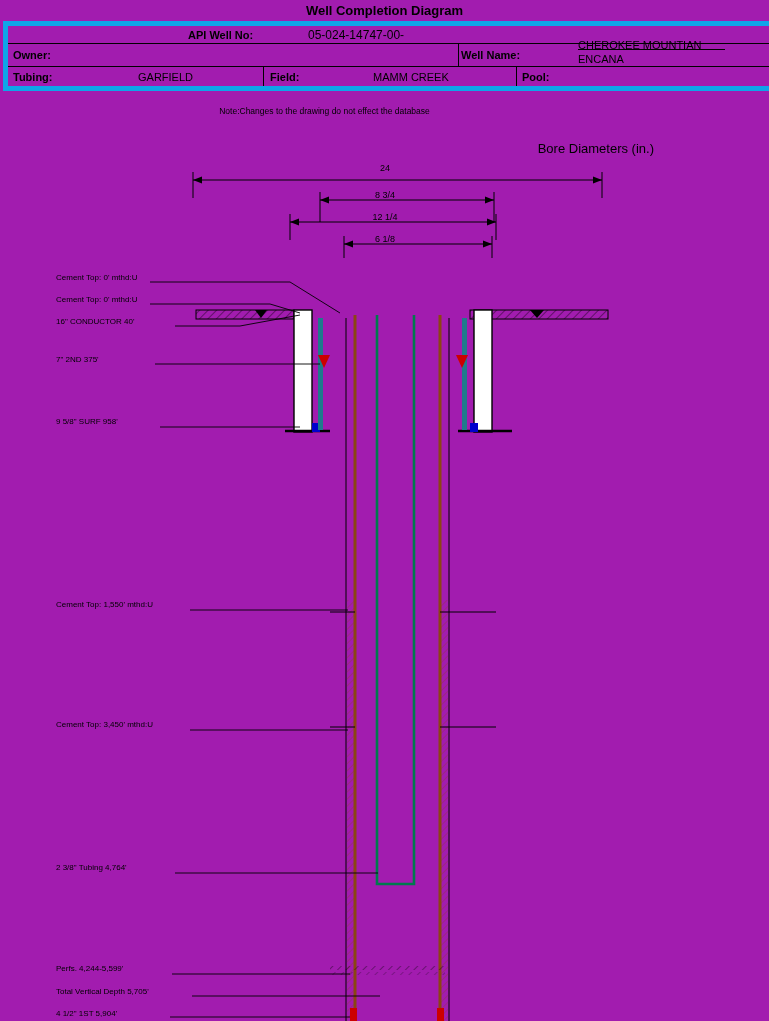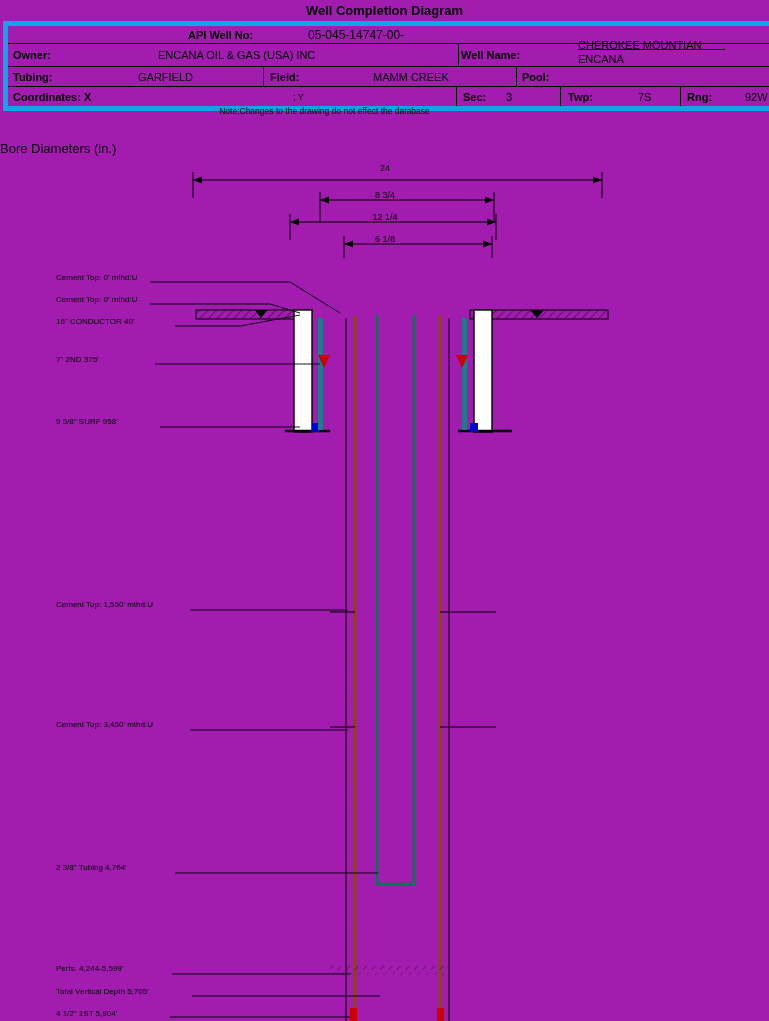--- a/index.html
+++ b/index.html
@@ -82,21 +82,21 @@
     top: 0; left: 0;
     width: 769px;
     height: 1021px;
     pointer-events: none;
   }
   .bore-title {
     position: absolute;
     top: 141px;
     left: 0;
     width: 654px;
-    text-align: left;
+    text-align: right;
     font-size: 13px;
   }
   .dim-label {
     position: absolute;
     font-size: 9px;
     text-align: center;
   }
   .ann {
     position: absolute;
     font-size: 8px;
@@ -107,59 +107,43 @@
 <body>
 
 <div id="page">
 
   <div class="doc-title">Well Completion Diagram</div>
 
   <div class="hdr">
 
     <div class="row" style="height:17px;">
       <div class="cell lbl-bold" style="left:180px;">API Well No:</div>
-      <div class="cell" style="left:300px; font-size:12px;">05-045-14747-00-</div>
+      <div class="cell" style="left:300px; font-size:12px;">05-024-14747-00-</div>
     </div>
 
     <div class="row" style="height:22px;">
       <div class="cell lbl-bold" style="left:5px;">Owner:</div>
-      <div class="cell" style="left:150px;">ENCANA OIL &amp; GAS (USA) INC</div>
       <div class="vline" style="left:450px;"></div>
       <div class="cell lbl-bold" style="left:453px;">Well Name:</div>
       <div class="cell" style="left:570px; top:-6px; height:14px; font-size:11px;">CHEROKEE MOUNTIAN</div>
       <div class="strike-through" style="left:570px; top:5px; width:147px;"></div>
       <div class="cell" style="left:570px; top:8px; height:14px; font-size:11px;">ENCANA</div>
     </div>
 
     <div class="row" style="height:19px;">
       <div class="cell lbl-bold" style="left:5px;">Tubing:</div>
       <div class="cell" style="left:130px;">GARFIELD</div>
       <div class="vline" style="left:255px;"></div>
       <div class="cell lbl-bold" style="left:262px;">Field:</div>
       <div class="cell" style="left:365px;">MAMM CREEK</div>
       <div class="vline" style="left:508px;"></div>
       <div class="cell lbl-bold" style="left:514px;">Pool:</div>
       <div class="cell" style="left:570px;"></div>
     </div>
 
-    <div class="row" style="height:19px;">
-      <div class="cell lbl-bold" style="left:5px;">Coordinates: X</div>
-      <div class="cell" style="left:160px;"></div>
-      <div class="cell" style="left:285px; font-size:9px;">; Y</div>
-      <div class="cell" style="left:320px;"></div>
-      <div class="vline" style="left:448px;"></div>
-      <div class="cell lbl-bold" style="left:455px;">Sec:</div>
-      <div class="cell" style="left:498px;">3</div>
-      <div class="vline" style="left:552px;"></div>
-      <div class="cell lbl-bold" style="left:560px;">Twp:</div>
-      <div class="cell" style="left:630px;">7S</div>
-      <div class="vline" style="left:672px;"></div>
-      <div class="cell lbl-bold" style="left:679px;">Rng:</div>
-      <div class="cell" style="left:737px;">92W</div>
-    </div>
   </div>
 
   <div class="note">Note:Changes to the drawing do not effect the database</div>
 
   <div class="bore-title">Bore Diameters (in.)</div>
 
   <div class="dim-label" style="left:355px; top:163px; width:60px;">24</div>
   <div class="dim-label" style="left:355px; top:190px; width:60px;">8 3/4</div>
   <div class="dim-label" style="left:355px; top:212px; width:60px;">12 1/4</div>
   <div class="dim-label" style="left:355px; top:234px; width:60px;">6 1/8</div>

